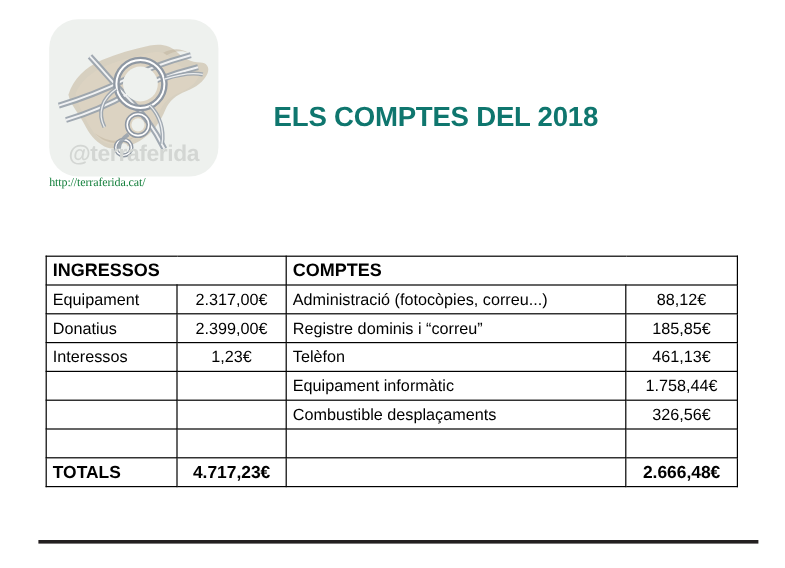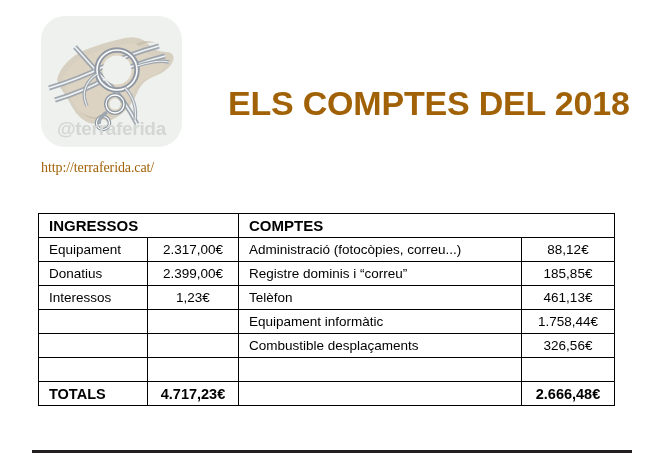--- a/index.html
+++ b/index.html
@@ -51,54 +51,54 @@
     width: 141px;
     text-align: center;
     font-size: 19px;
     font-weight: bold;
     letter-spacing: -0.3px;
     color: #d3d6d3;
     font-family: "Liberation Sans", sans-serif;
   }
 
   #site-url {
-    margin-top: 13px;
-    font-size: 14px;
-    color: #a16207;
+    margin-top: 0;
+    font-size: 10px;
+    color: #15803d;
     letter-spacing: -0.1px;
     font-family: "Liberation Serif", serif;
     white-space: nowrap;
   }
 
   #page-title {
     position: absolute;
     left: 228px;
     top: 84px;
-    font-size: 34px;
-    font-weight: bold;
-    color: #a16207;
+    font-size: 23px;
+    font-weight: bold;
+    color: #0f766e;
     letter-spacing: -0.2px;
     white-space: nowrap;
   }
 
   
   #accounts-table {
     position: absolute;
     left: 38px;
     top: 213px;
     border-collapse: collapse;
     table-layout: fixed;
     width: 576px;
     font-size: 13.5px;
     color: #000000;
   }
 
   #accounts-table td {
     border: 1px solid #000000;
-    padding: 2px 10px;
+    padding: 2px 5px;
     height: 19px;
     vertical-align: middle;
     overflow: hidden;
     white-space: nowrap;
   }
 
   .col-a { width: 109px; }
   .col-b { width: 91px; }
   .col-c { width: 283px; }
   .col-d { width: 93px; }

